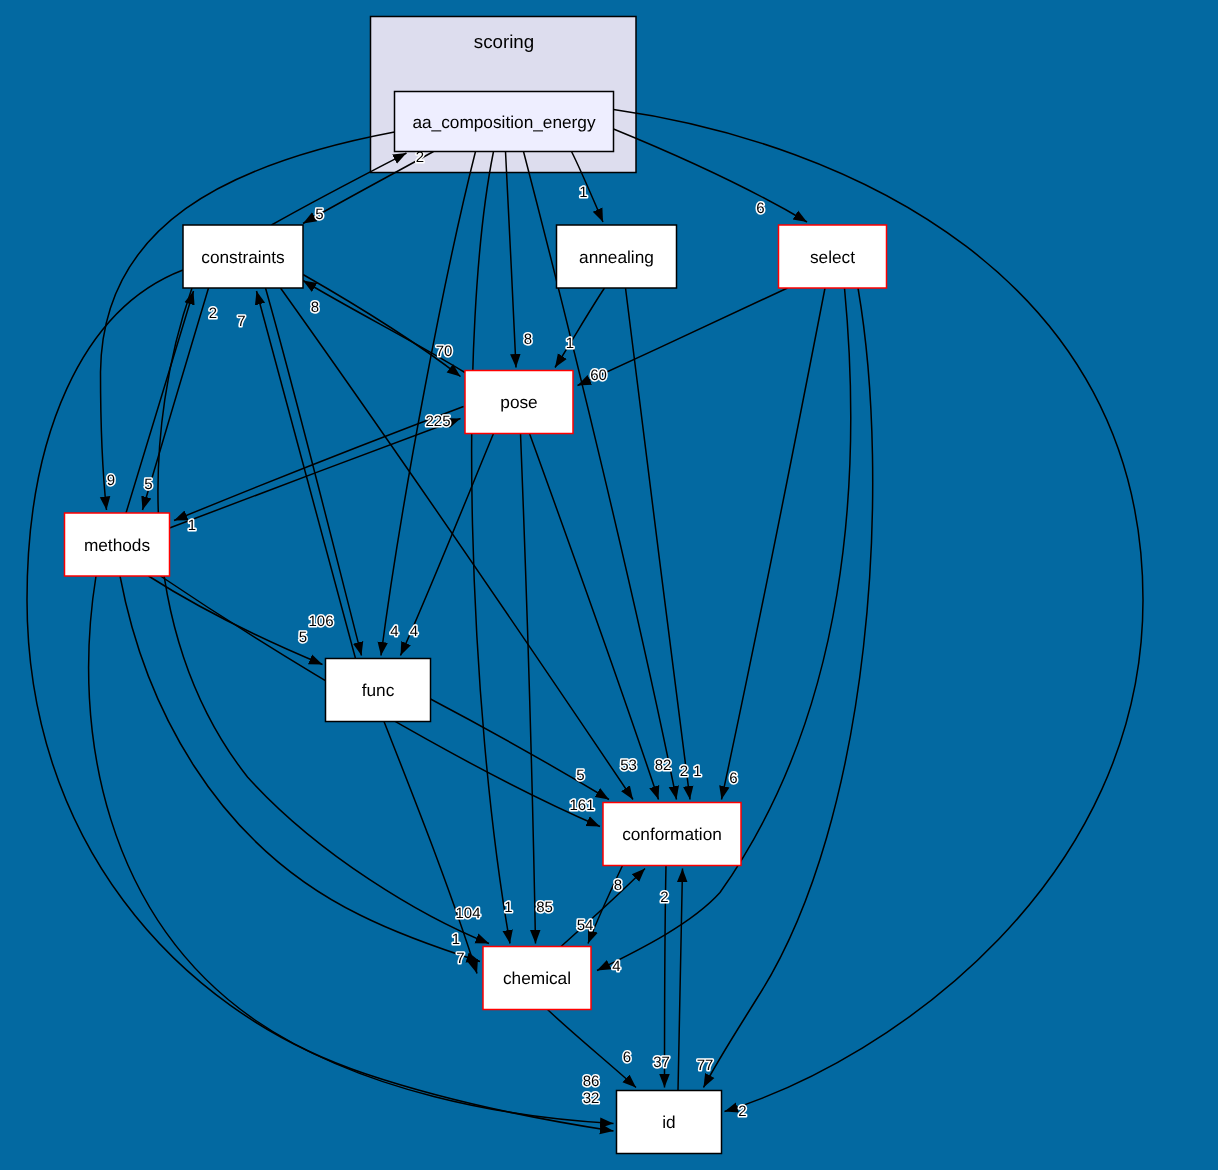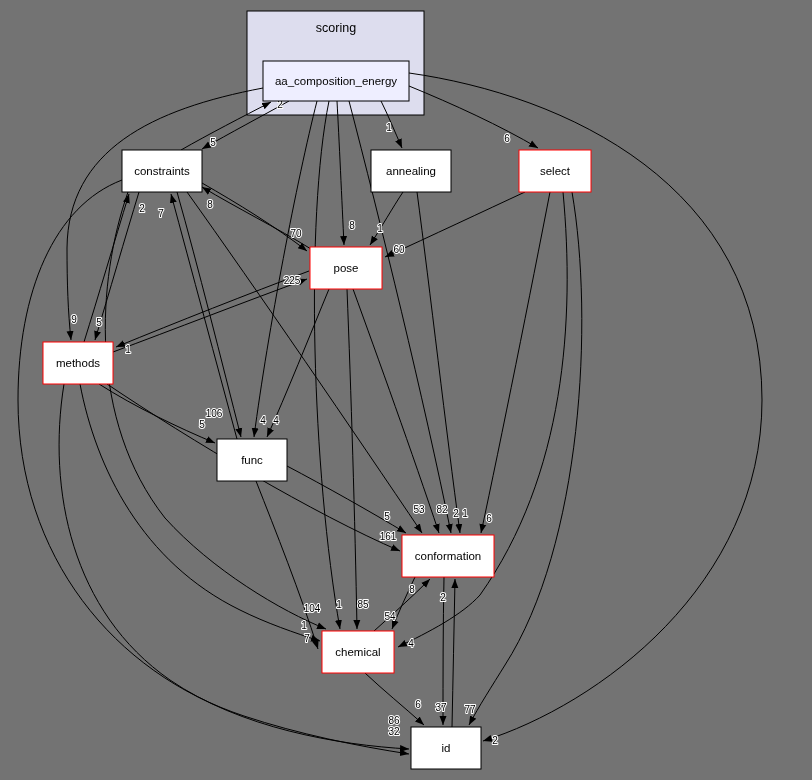--- a/index.html
+++ b/index.html
@@ -1,16 +1,16 @@
 <!DOCTYPE html>
 <html><head>
 <meta charset="utf-8">
 <style>
   html,body{margin:0;padding:0;background:#ffffff;}
-  .canvas{width:812px;height:780px;position:relative;background:#737373;overflow:hidden;
+  .canvas{width:812px;height:780px;position:relative;background:#0369a1;overflow:hidden;
           font-family:"Liberation Sans", sans-serif;}
   svg{display:block;}
   .node-label{font-size:11.5px;fill:#000000;text-anchor:middle;font-family:"Liberation Sans",sans-serif;}
   .cluster-label{font-size:12.5px;fill:#000000;text-anchor:middle;font-family:"Liberation Sans",sans-serif;}
   .edge-label{font-size:10px;fill:#000000;text-anchor:middle;font-family:"Liberation Sans",sans-serif;
               paint-order:stroke;stroke:#ffffff;stroke-width:2px;stroke-linejoin:round;}
 </style>
 </head>
 <body>
 

